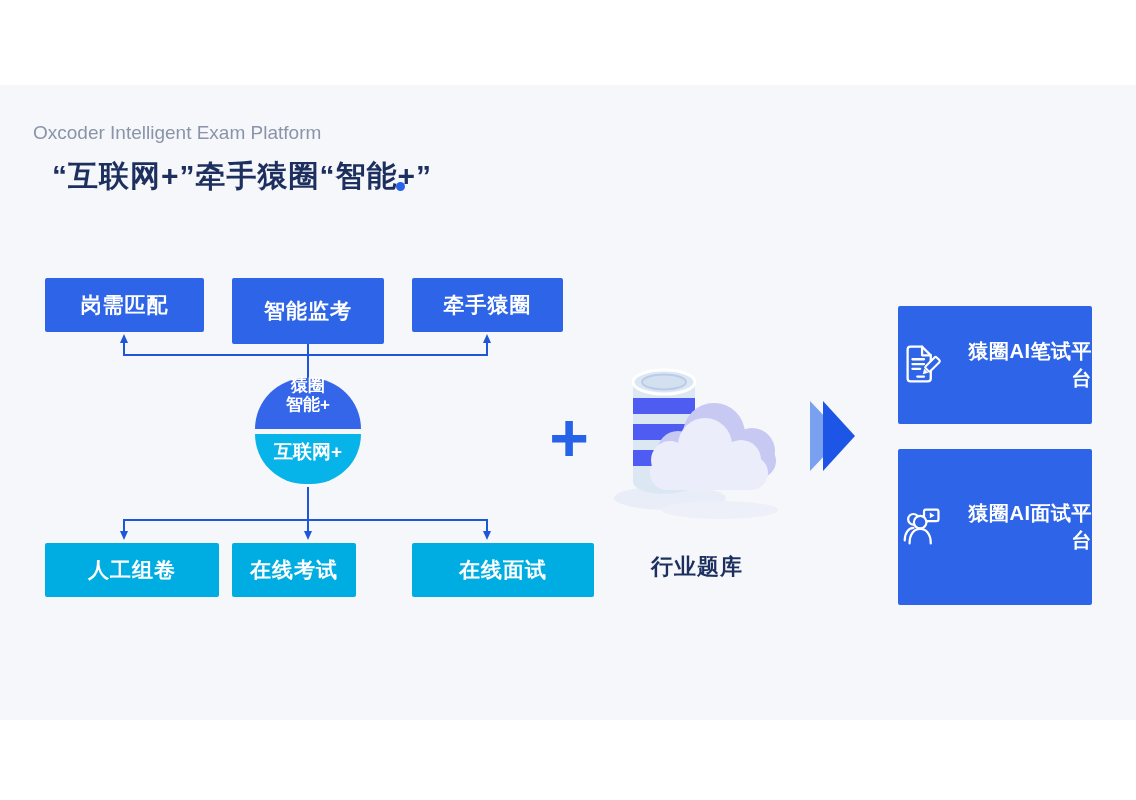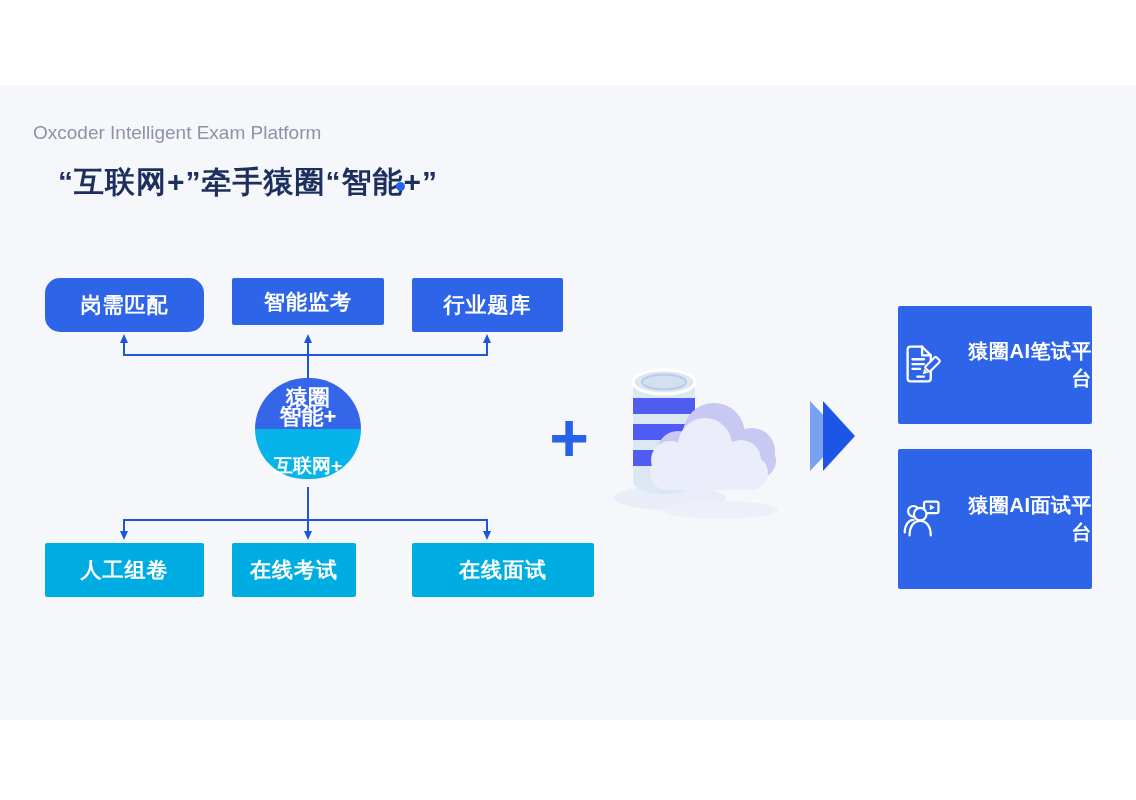--- a/index.html
+++ b/index.html
@@ -15,21 +15,21 @@
   .watermark{
     position:absolute;left:346px;top:100px;z-index:1;
     font-size:100px;line-height:1;font-weight:700;
     color:var(--watermark-gray,#e4e7ef);letter-spacing:2px;
   }
   .subtitle{
     position:absolute;left:33px;top:122px;z-index:2;
     font-size:19px;color:var(--subtitle-gray,#8a94a8);
   }
   .page-title{
-    position:absolute;left:42px;top:146px;z-index:2;margin:16px;
+    position:absolute;left:42px;top:146px;z-index:2;margin:10px;
     font-size:30px;font-weight:700;color:var(--navy,#1c2f5e);letter-spacing:1px;
   }
   .title-dot{
     position:absolute;left:396px;top:182px;z-index:3;
     width:9px;height:9px;border-radius:50%;
     background:var(--plus-blue,#2e6ae8);
   }
   .overlay{position:absolute;left:0;top:0;width:1136px;height:800px;z-index:2;pointer-events:none;}
   .overlay line{stroke:var(--connector,#1e56d9);stroke-width:2;}
   .overlay polygon.arrow{fill:var(--connector,#1e56d9);}
@@ -40,27 +40,27 @@
     border-radius:2px;
   }
   .box.blue{background:var(--blue,#2e64e8);}
   .box.cyan{background:var(--cyan,#00ade2);}
 
   .circle-wrap{position:absolute;left:255px;top:378px;width:106px;height:106px;z-index:3;}
   .circle-top{
     width:106px;height:51px;border-radius:106px 106px 0 0;
     background:var(--circle-top,#3565e9);
     display:flex;flex-direction:column;align-items:center;justify-content:flex-end;
-    padding-bottom:3px;box-sizing:border-box;
-    color:#fff;font-size:22px;font-weight:700;line-height:19px;
+    padding-bottom:15px;box-sizing:border-box;
+    color:#fff;font-size:17px;font-weight:700;line-height:19px;
   }
   .circle-bottom{
-    width:106px;height:50px;border-radius:0 0 106px 106px;
+    width:106px;height:50px;margin-top:5px;border-radius:0 0 106px 106px;
     background:var(--circle-bottom,#07b4ea);
-    display:flex;align-items:flex-end;justify-content:center;
+    display:flex;align-items:flex-start;justify-content:center;
     padding-top:5px;box-sizing:border-box;
     color:#fff;font-size:19px;font-weight:700;
   }
   .plus-sign{
     position:absolute;left:538px;top:400px;width:62px;height:74px;z-index:3;
     text-align:center;line-height:74px;
     font-size:68px;font-weight:600;color:var(--plus-blue,#2e6ae8);
   }
   .db-icon{position:absolute;left:612px;top:358px;width:170px;height:165px;z-index:3;}
   .db-label{
@@ -104,35 +104,35 @@
       <polygon class="arrow" points="120,531 128,531 124,540"></polygon>
       <polygon class="arrow" points="304,531 312,531 308,540"></polygon>
       <polygon class="arrow" points="483,531 491,531 487,540"></polygon>
     </g>
     <g>
       <polygon points="810,401 810,471 843,436" fill="var(--chevron-light,#7aa0f0)"></polygon>
       <polygon points="823,401 823,471 855,436" fill="var(--chevron-dark,#1d55e6)"></polygon>
     </g>
   </svg>
 
-  <div class="box blue" style="left:45px;top:278px;width:159px;height:54px;border-radius:15px;">岗需匹配</div>
-  <div class="box blue" style="left:232px;top:278px;width:152px;height:47px;">智能监考</div>
-  <div class="box blue" style="left:412px;top:278px;width:151px;height:54px;">行业题库</div>
+  <div class="box blue" style="left:45px;top:278px;width:159px;height:54px;">岗需匹配</div>
+  <div class="box blue" style="left:232px;top:278px;width:152px;height:66px;">智能监考</div>
+  <div class="box blue" style="left:412px;top:278px;width:151px;height:54px;">牵手猿圈</div>
 
   <div class="circle-wrap">
     <div class="circle-top">
       <span>猿圈</span>
       <span>智能+</span>
     </div>
     <div class="circle-bottom">
       <span>互联网+</span>
     </div>
   </div>
 
-  <div class="box cyan" style="left:45px;top:543px;width:159px;height:54px;">人工组卷</div>
+  <div class="box cyan" style="left:45px;top:543px;width:174px;height:54px;">人工组卷</div>
   <div class="box cyan" style="left:232px;top:543px;width:124px;height:54px;">在线考试</div>
   <div class="box cyan" style="left:412px;top:543px;width:182px;height:54px;">在线面试</div>
 
   <div class="plus-sign">+</div>
 
   <svg class="db-icon" viewBox="0 0 170 165">
     <ellipse cx="58" cy="140" rx="56" ry="12" fill="#e9edf7"></ellipse>
     <ellipse cx="108" cy="152" rx="58" ry="9" fill="#edf0f9"></ellipse>
     <g>
       <rect x="21" y="24" width="62" height="100" fill="var(--db-light,#dce7f4)"></rect>
@@ -149,38 +149,39 @@
       <circle cx="66" cy="94" r="21"></circle>
       <rect x="44" y="86" width="120" height="34" rx="17"></rect>
     </g>
     <g fill="var(--cloud-front,#ecedfb)">
       <circle cx="93" cy="87" r="27"></circle>
       <circle cx="58" cy="102" r="19"></circle>
       <circle cx="129" cy="102" r="20"></circle>
       <rect x="38" y="98" width="118" height="34" rx="17"></rect>
     </g>
   </svg>
+  <div class="db-label">行业题库</div>
 
   <div class="result-box" style="top:306px;height:118px;">
     <svg width="48" height="48" viewBox="0 0 48 48" fill="none" stroke="#ffffff" stroke-width="2.4" stroke-linecap="round" stroke-linejoin="round">
       <path d="M25 5 H13 a3 3 0 0 0 -3 3 v30 a3 3 0 0 0 3 3 h18 a3 3 0 0 0 3 -3 V14 Z"></path>
       <path d="M25 5 v9 h9"></path>
       <line x1="15" y1="18" x2="27" y2="18"></line>
       <line x1="15" y1="23" x2="27" y2="23"></line>
       <line x1="15" y1="28" x2="23" y2="28"></line>
       <line x1="20" y1="36" x2="27" y2="36"></line>
       <g transform="rotate(45 33 26)">
         <rect x="29.5" y="14" width="7" height="16" rx="1.5" fill="var(--blue,#2e64e8)" stroke="#ffffff" stroke-width="2.2"></rect>
         <path d="M30.2 31.5 L36.2 31.5 L33.2 36.5 Z" fill="#ffffff" stroke="none"></path>
       </g>
     </svg>
     <span class="label">猿圈AI笔试平台</span>
   </div>
 
-  <div class="result-box" style="top:449px;height:140px;">
+  <div class="result-box" style="top:449px;height:156px;">
     <svg width="48" height="48" viewBox="0 0 48 48" fill="none" stroke="#ffffff" stroke-width="2.3" stroke-linecap="round" stroke-linejoin="round">
       <circle cx="16" cy="16" r="5.5"></circle>
       <path d="M7 38 c0 -8 4 -13 9 -13"></path>
       <rect x="27" y="6" width="15" height="12" rx="2"></rect>
       <path d="M30 18 l-3 4"></path>
       <polygon points="33,9 33,15 38,12" fill="#ffffff" stroke="none"></polygon>
       <circle cx="23" cy="19" r="6.5" fill="var(--blue,#2e64e8)"></circle>
       <path d="M12 41 c0 -10 5 -15 11 -15 c6 0 11 5 11 15" fill="var(--blue,#2e64e8)"></path>
     </svg>
     <span class="label">猿圈AI面试平台</span>

